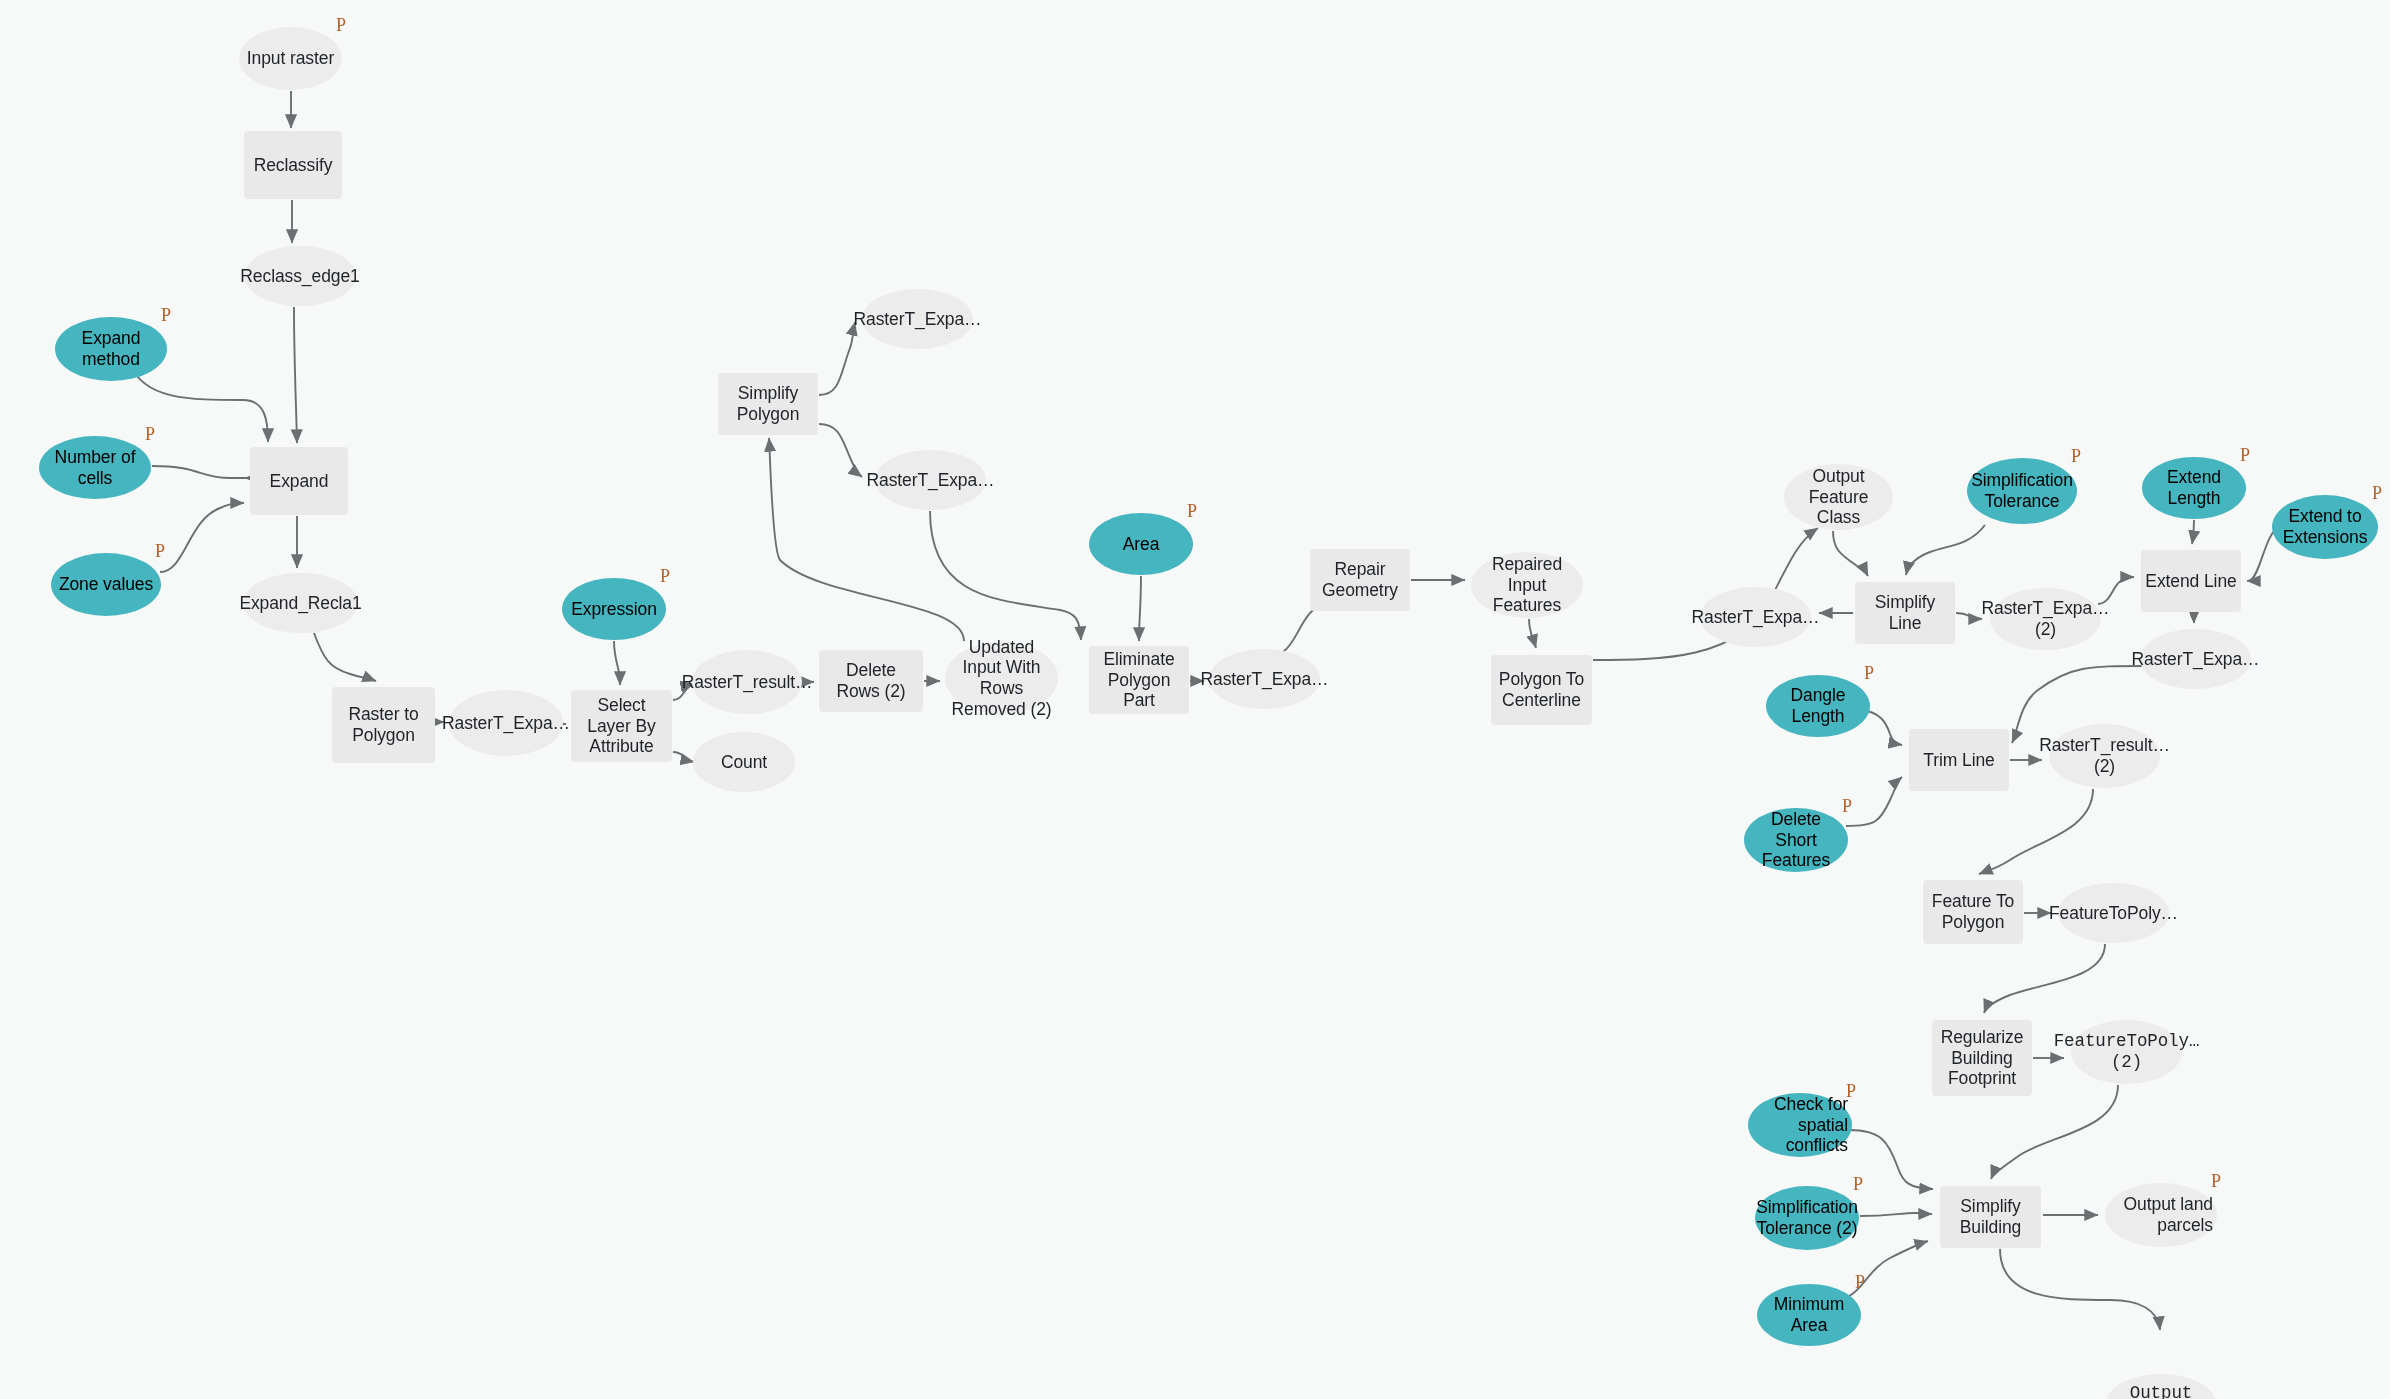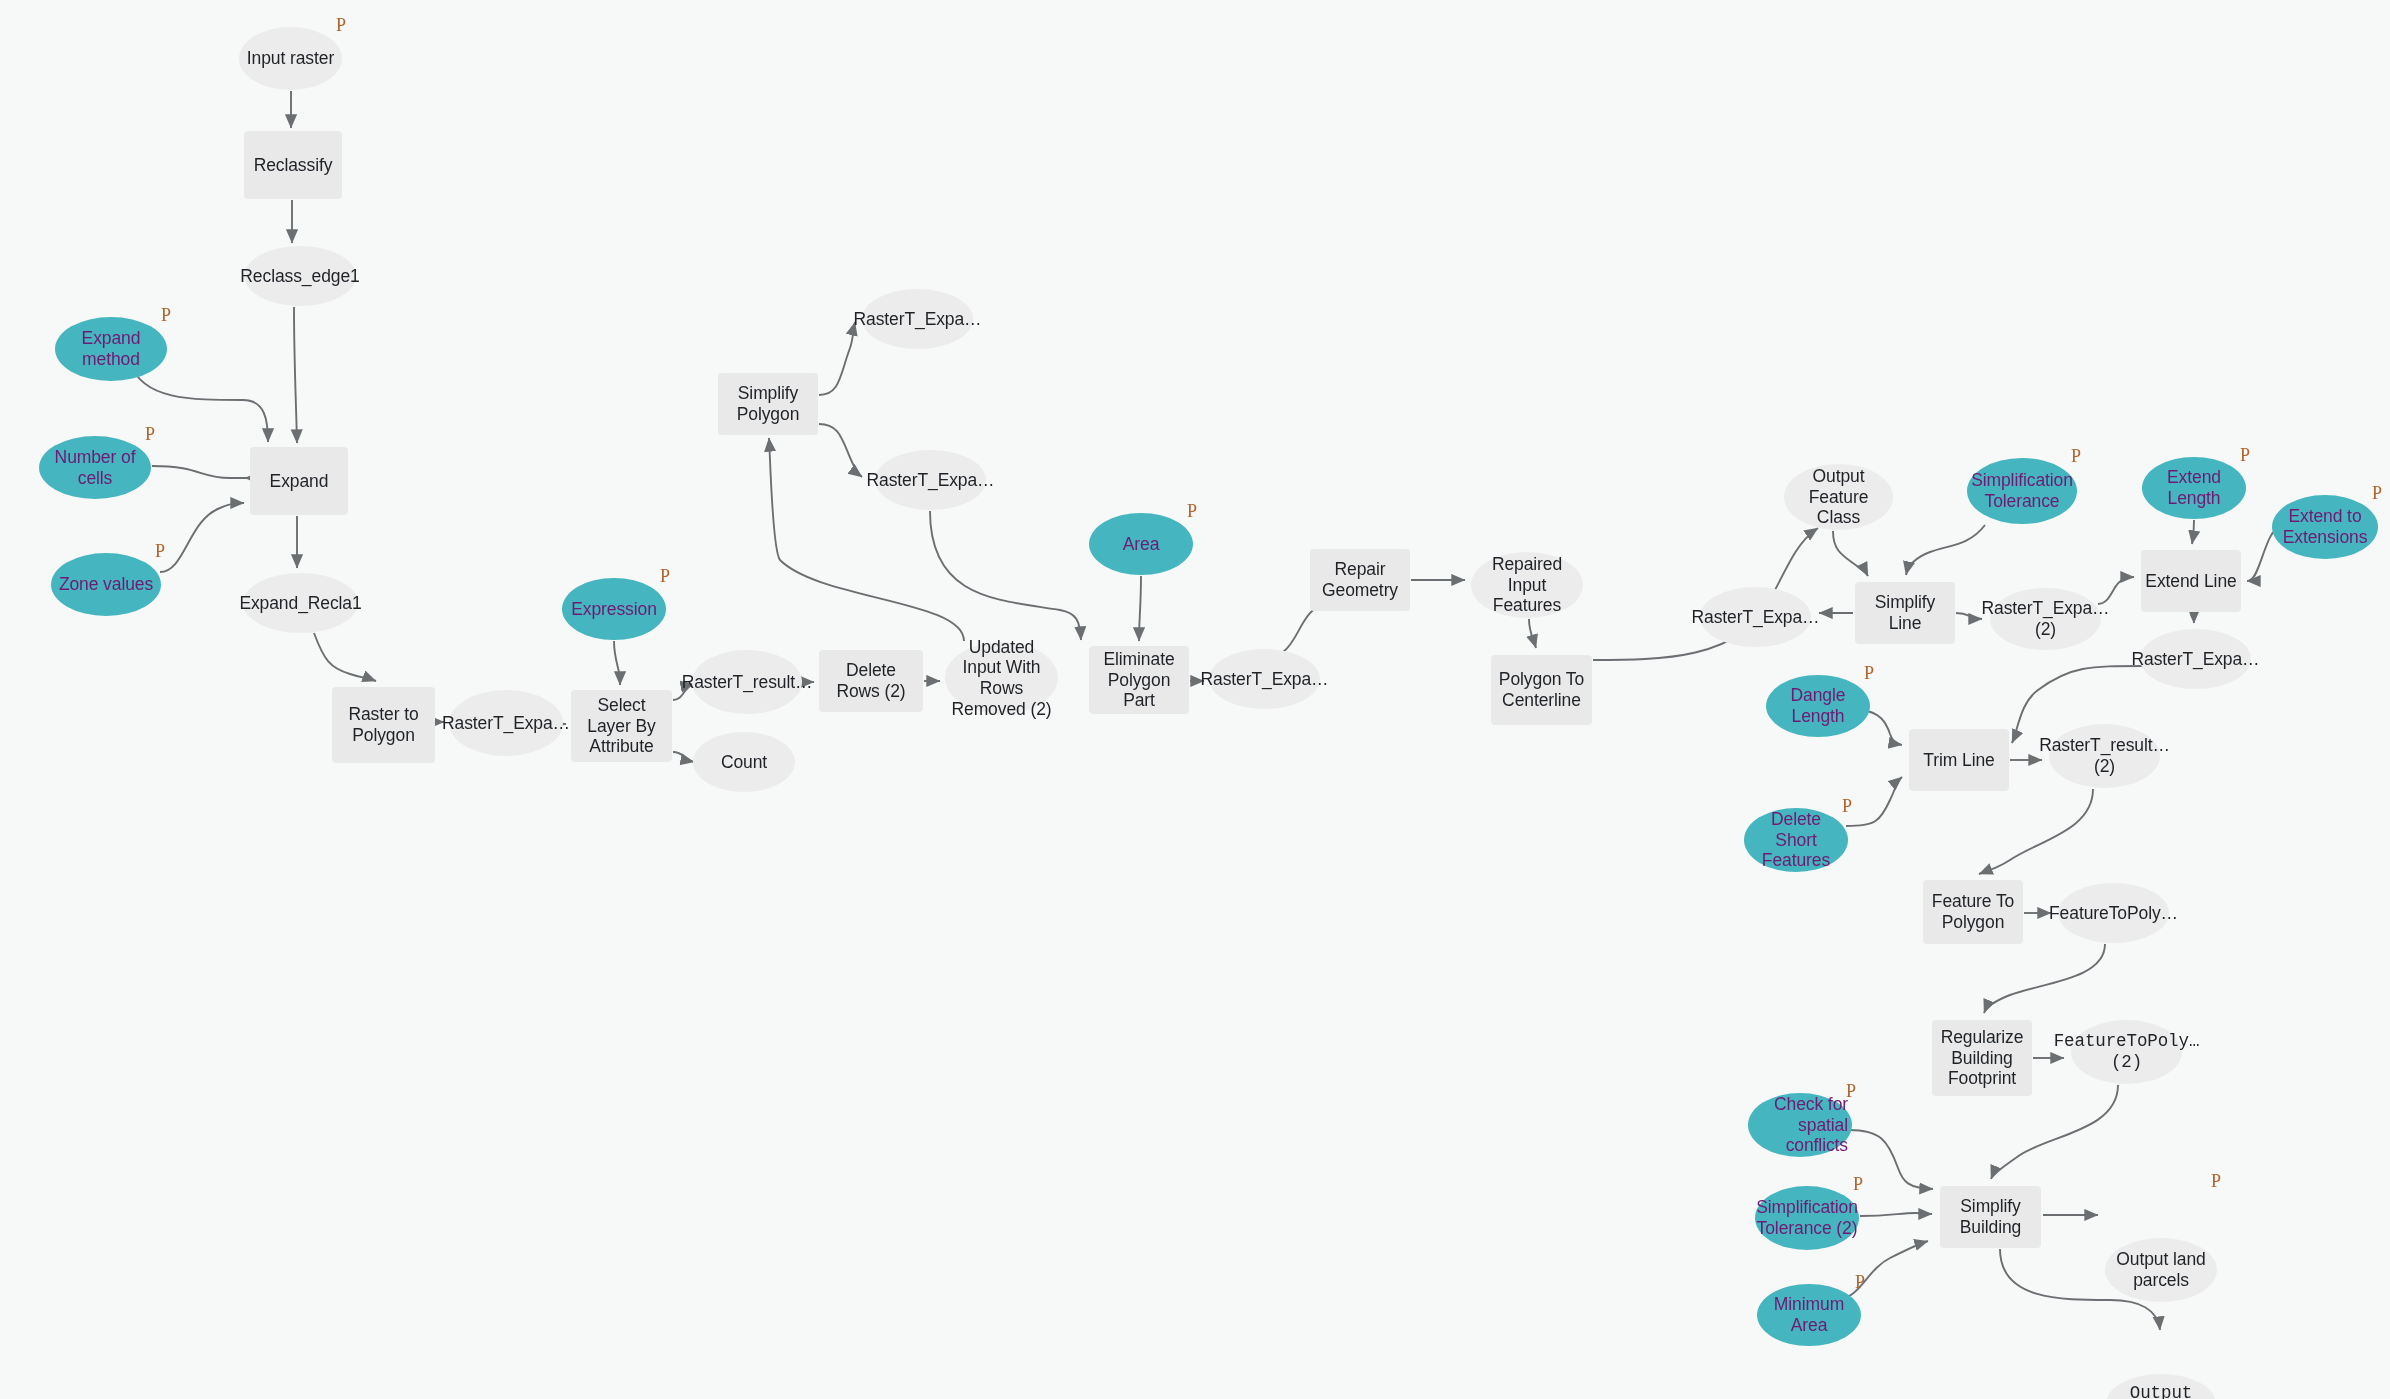--- a/index.html
+++ b/index.html
@@ -27,21 +27,21 @@
     background:#e9e9e9;
     border-radius:4px;
   }
   .data{
     background:#ececec;
     border-radius:50%;
   }
   .param{
     background:#45b5bf;
     border-radius:50%;
-    color:#701a75;
+    color:#000000;
   }
   .plabel{
     position:absolute;
     font-size:18px;
     color:#b3622a;
     font-family:"Liberation Serif",serif;
     font-weight:400;
     line-height:1;
   }
   .nlabel{display:block;}
@@ -287,20 +287,20 @@
       <span class="nlabel">Simplification Tolerance (2)</span>
     </div>
     <div class="plabel" style="left: 1853px; top: 1175px;">P</div>
     <div class="node param" style="left: 1757px; top: 1284px; width: 104px; height: 62px;">
       <span class="nlabel">Minimum Area</span>
     </div>
     <div class="plabel" style="left: 1855px; top: 1273px;">P</div>
     <div class="node tool" style="left: 1940px; top: 1186px; width: 101px; height: 62px;">
       <span class="nlabel">Simplify Building</span>
     </div>
-    <div class="node data" style="left: 2105px; top: 1238px; width: 112px; height: 64px;">
+    <div class="node data" style="left: 2105px; top: 1183px; width: 112px; height: 64px; text-align: right;">
       <span class="nlabel">Output land parcels</span>
     </div>
     <div class="plabel" style="left: 2211px; top: 1172px;">P</div>
     <div class="node data" style="left: 2106px; top: 1374px; width: 110px; height: 60px; font-family: Liberation Mono, monospace;">
       <span class="nlabel">Output raster</span>
     </div>
   </div>
 
 </body></html>

